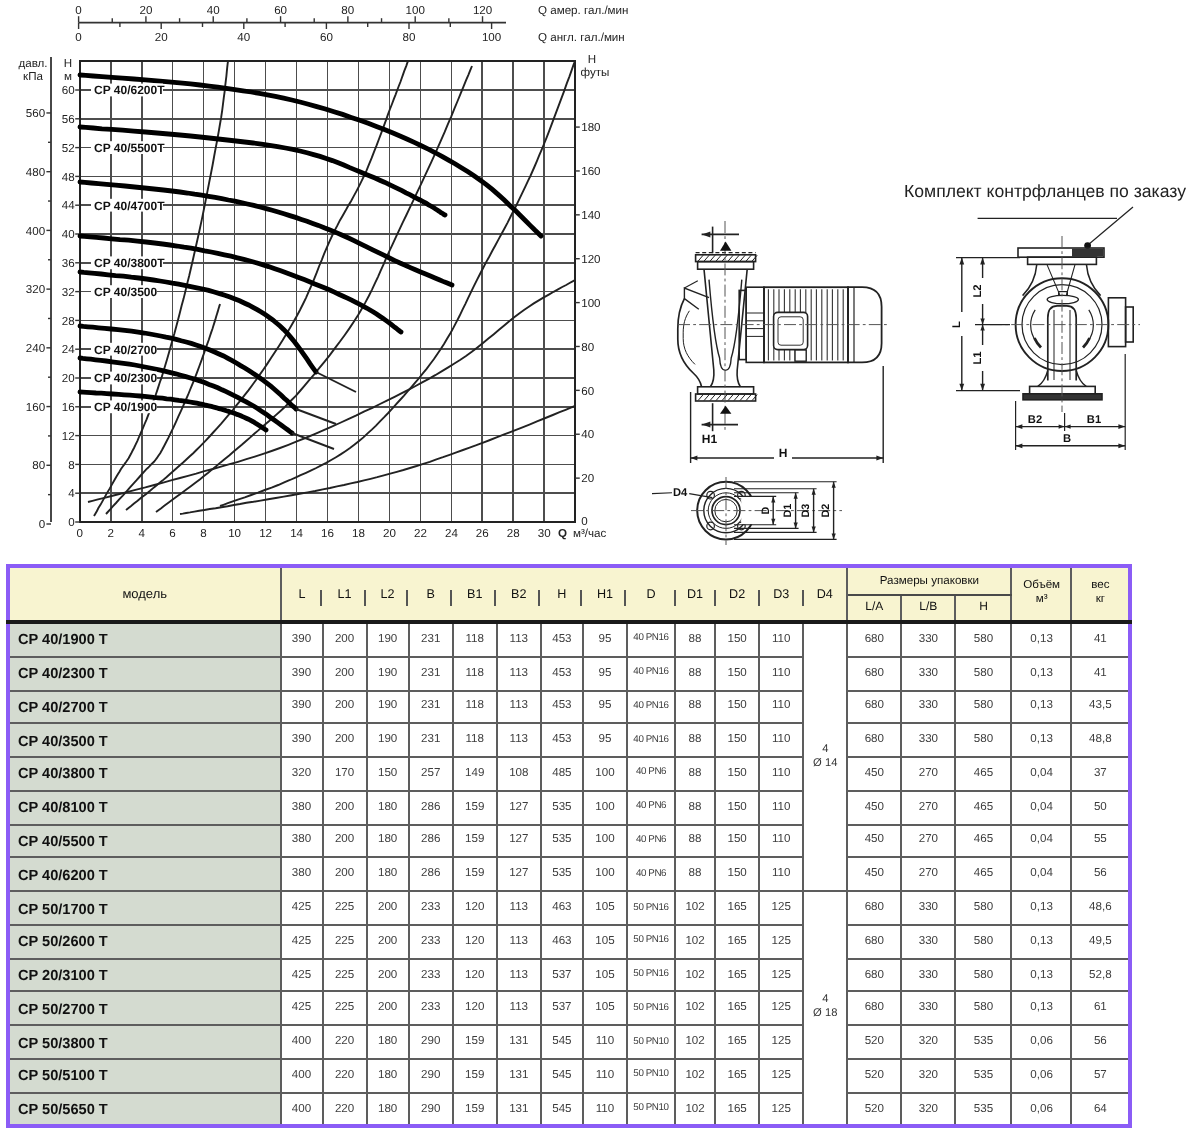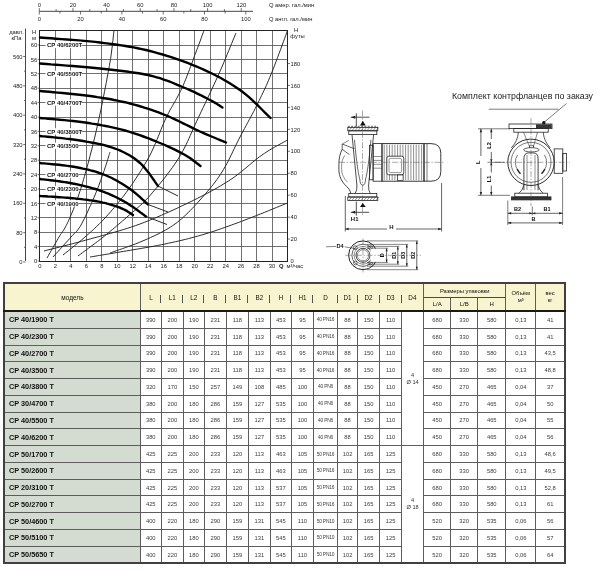--- a/index.html
+++ b/index.html
@@ -1,17 +1,17 @@
 <!DOCTYPE html>
 <html><head><meta charset="utf-8">
 <style>
 html,body{margin:0;padding:0;background:#fff;}
 body{width:600px;height:572px;font-family:"Liberation Sans",sans-serif;position:relative;overflow:hidden;}
 #chart{position:absolute;left:0;top:0;}
-table{position:absolute;left:3px;top:282px;border-collapse:collapse;table-layout:fixed;width:563px;border:2px solid #404040;}
+table{position:absolute;left:3px;top:282px;border-collapse:collapse;table-layout:fixed;width:563px;border:2px solid #8b5cf6;}
 th,td{border:1px solid #5d5d5d;padding:0;margin:0;overflow:hidden;white-space:nowrap;}
 thead th{background:#f8f4d0;font-weight:normal;font-size:6.3px;color:#111;}
 tr.h1 th{height:13px;}
 tr.h2 th{height:12px;font-size:6px;}
 th.mod{font-size:6.5px;}
 th.pack{font-size:5.8px;}
 th.two{font-size:5.8px;line-height:6.6px;}
 th.tick{border-bottom:2px solid #1a1a1a;border-right:none;border-left:none;background-image:linear-gradient(#555,#555);background-repeat:no-repeat;background-size:1px 8px;background-position:right 11px;}
 th.d4h{border-bottom:2px solid #1a1a1a;border-left:none;}
 th.mod,th.pack,th.two{border-bottom:2px solid #1a1a1a;}
@@ -573,21 +573,21 @@
         <td>88</td>
         <td>150</td>
         <td>110</td>
         <td>450</td>
         <td>270</td>
         <td>465</td>
         <td>0,04</td>
         <td>37</td>
       </tr>
       <tr>
-        <td class="m">CP 30/4700 T</td>
+        <td class="m">CP 40/8100 T</td>
         <td>380</td>
         <td>200</td>
         <td>180</td>
         <td>286</td>
         <td>159</td>
         <td>127</td>
         <td>535</td>
         <td>100</td>
         <td class="dn">40 PN6</td>
         <td>88</td>
@@ -714,21 +714,21 @@
         <td>102</td>
         <td>165</td>
         <td>125</td>
         <td>680</td>
         <td>330</td>
         <td>580</td>
         <td>0,13</td>
         <td>61</td>
       </tr>
       <tr>
-        <td class="m">CP 50/4600 T</td>
+        <td class="m">CP 50/3800 T</td>
         <td>400</td>
         <td>220</td>
         <td>180</td>
         <td>290</td>
         <td>159</td>
         <td>131</td>
         <td>545</td>
         <td>110</td>
         <td class="dn">50 PN10</td>
         <td>102</td>

